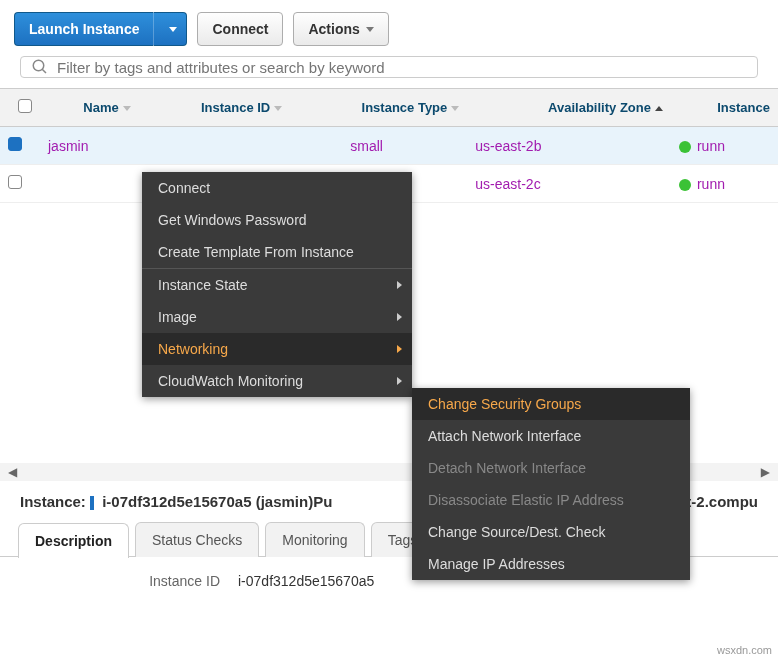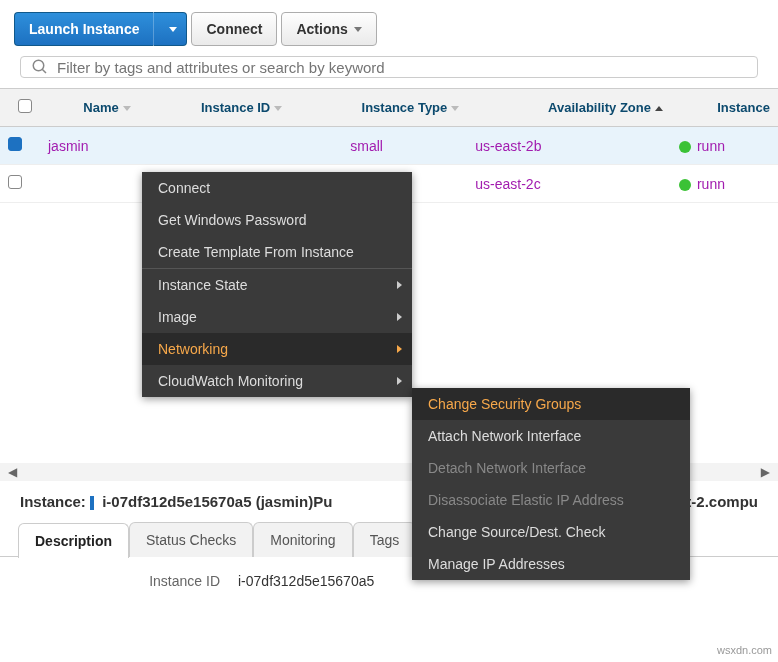--- a/index.html
+++ b/index.html
@@ -1,17 +1,17 @@
 <!DOCTYPE html>
 <html><head>
 <meta charset="utf-8">
 <style>
 *{box-sizing:border-box;margin:0;padding:0;font-family:"Helvetica Neue",Arial,sans-serif}
 body{background:#fff;width:778px;height:662px;overflow:hidden;position:relative;font-size:13px;color:#333}
-.toolbar{padding:12px 14px 10px 14px;display:flex;gap:4px;align-items:center}
+.toolbar{padding:12px 14px 10px 14px;display:flex;gap:10px;align-items:center}
 .btn{display:inline-flex;align-items:center;height:34px;padding:0 14px;border-radius:4px;font-size:14px;font-weight:bold;cursor:pointer;background:linear-gradient(#fefefe,#eaeaea);border:1px solid #adadad;color:#333}
 .btn-primary{background:linear-gradient(#2e8fdb,#1d71c1);border:1px solid #10588a;color:#fff}
 .btn-split{border-radius:4px 0 0 4px;border-right:0}
 .btn-split-caret{border-radius:0 4px 4px 0;width:34px;padding:0;justify-content:center;border-left:1px solid rgba(255,255,255,.25)}
 .caret{display:inline-block;width:0;height:0;border-left:4px solid transparent;border-right:4px solid transparent;border-top:5px solid currentColor;margin-left:6px}
 .search-wrap{padding:0 20px 10px 20px}
 .search{display:flex;align-items:center;border:1px solid #ccc;border-radius:4px;height:22px;padding:0 10px;background:#fff}
 .search svg{width:18px;height:18px;stroke:#888;fill:none;stroke-width:2;margin-right:8px}
 .search input{border:0;outline:0;flex:1;font-size:15px;color:#555}
 .table{width:100%;border-collapse:collapse}
@@ -24,21 +24,21 @@
 .chk.sel{background:#1d71c1;border-color:#1d71c1}
 tr.selected{background:#e8f3fb}
 .dot{width:12px;height:12px;border-radius:50%;display:inline-block;background:#3bc236;vertical-align:middle;margin-right:6px}
 .hscroll{height:18px;background:#f3f3f3;display:flex;align-items:center;padding:0 4px;margin-top:260px}
 .hscroll .arr{font-size:12px;color:#666;padding:0 4px}
 .hscroll .track{flex:1}
 .detail-hdr{padding:12px 20px;display:flex;font-size:15px}
 .detail-hdr b{font-weight:bold}
 .blue-bar{display:inline-block;width:4px;height:14px;background:#1d71c1;margin-right:4px;vertical-align:middle}
 .tabs{display:flex;padding:0 18px;align-items:flex-end}
-.tab{padding:9px 16px;font-size:14px;color:#555;border:1px solid #ccc;border-bottom:0;border-radius:6px 6px 0 0;background:#f2f2f2;cursor:pointer}
+.tab{padding:9px 16px;font-size:14px;color:#555;border:1px solid #ccc;border-bottom:0;border-radius:6px 6px 0 0;background:#f2f2f2;margin-right:6px;cursor:pointer}
 .tab.active{background:#fff;color:#222;font-weight:bold;position:relative;top:1px}
 .tabline{border-bottom:1px solid #ccc;margin-top:-1px}
 .detail-body{padding:16px 40px;font-size:14px}
 .detail-row{display:flex;gap:18px}
 .detail-row .k{width:180px;text-align:right;color:#666}
 
 .menu{position:absolute;background:#3a3a3a;color:#ddd;font-size:14px;box-shadow:0 2px 8px rgba(0,0,0,.4);z-index:100}
 .menu .mi{padding:8px 26px 8px 16px;position:relative;cursor:pointer;min-width:260px}
 .menu .sep{height:1px;background:#555;margin:0}
 .menu .sub::after{content:"";position:absolute;right:10px;top:50%;margin-top:-4px;border-top:4px solid transparent;border-bottom:4px solid transparent;border-left:5px solid #ccc}

